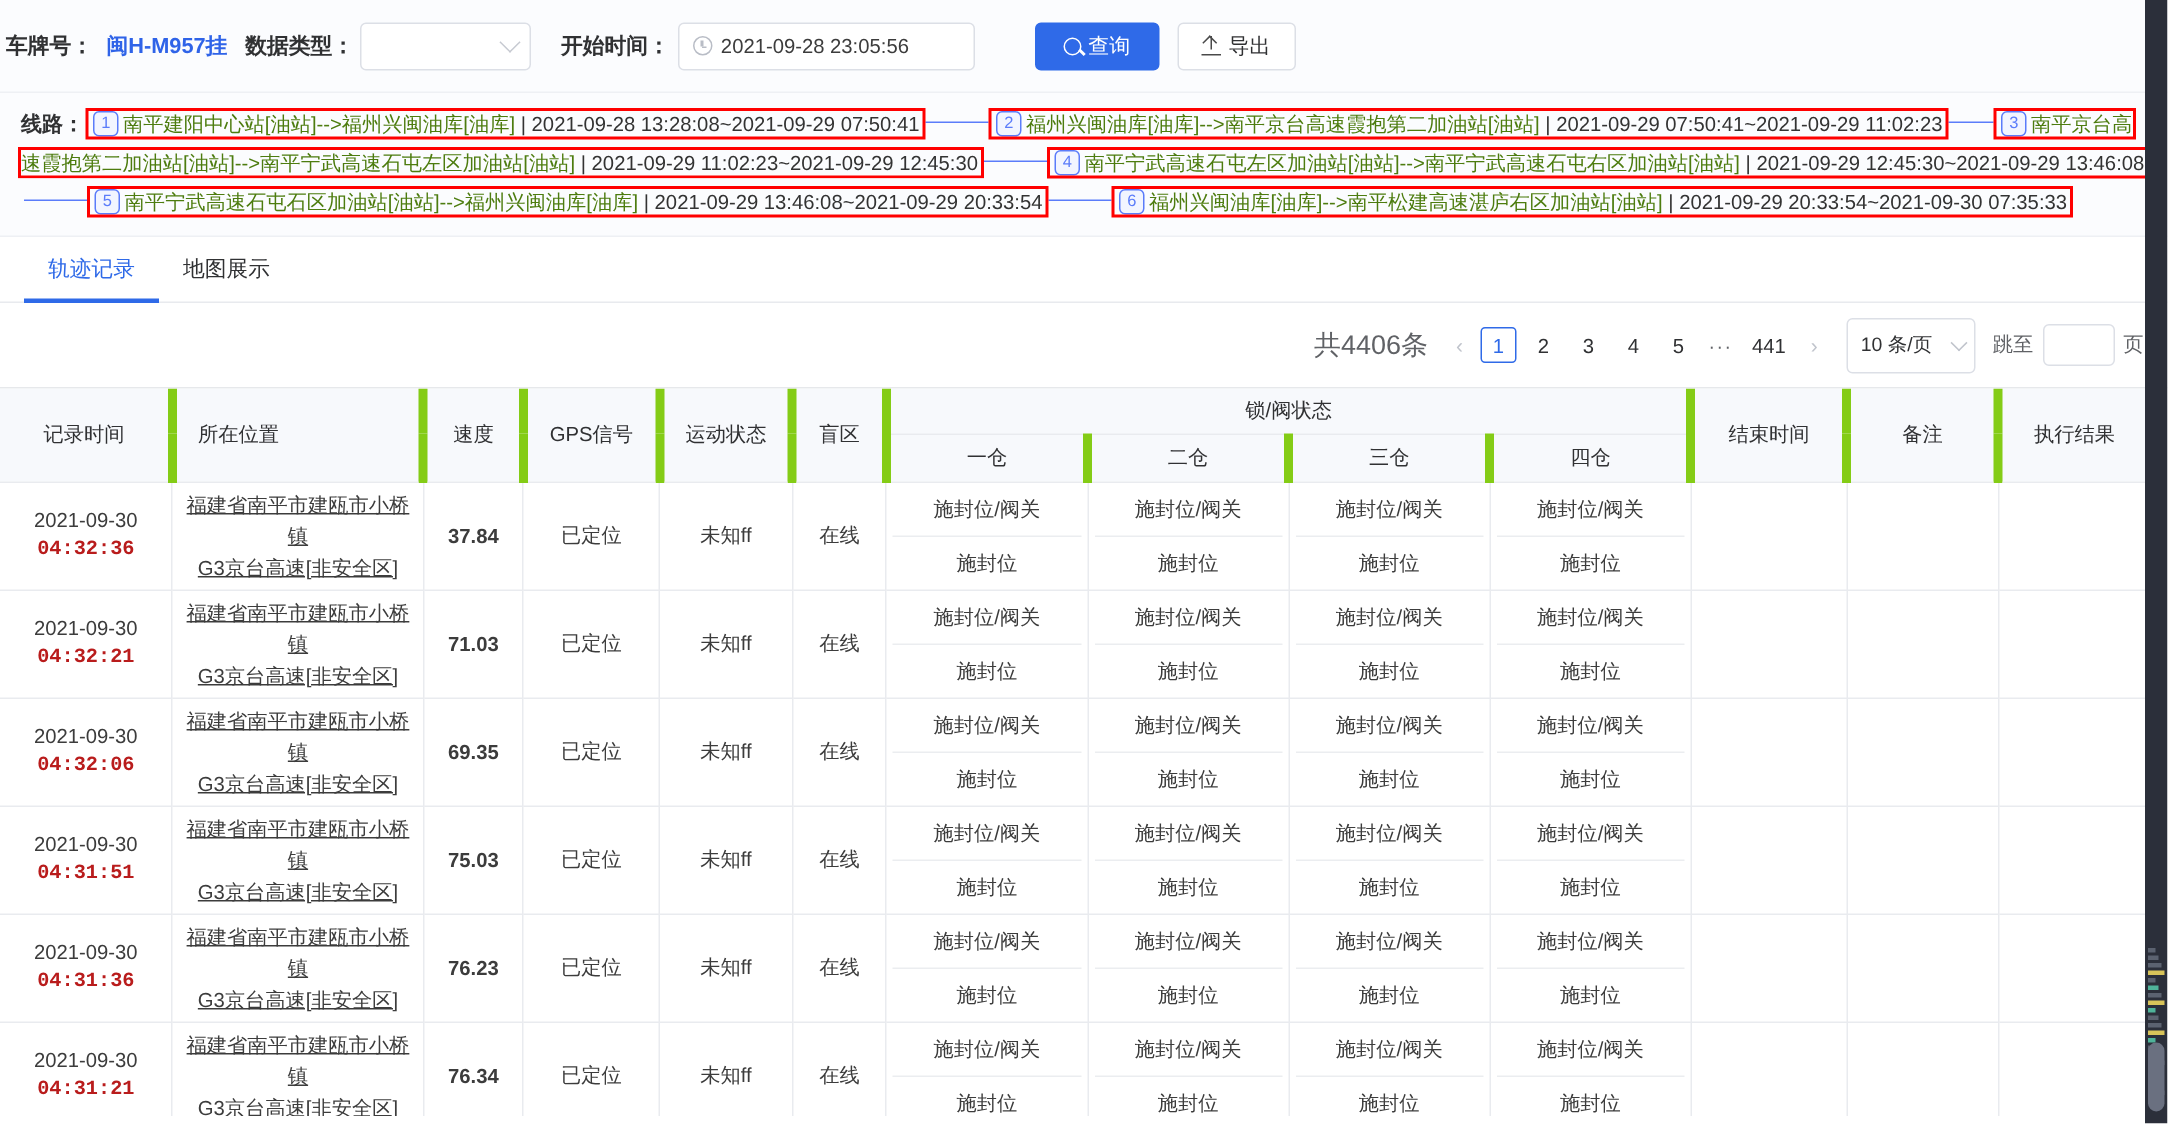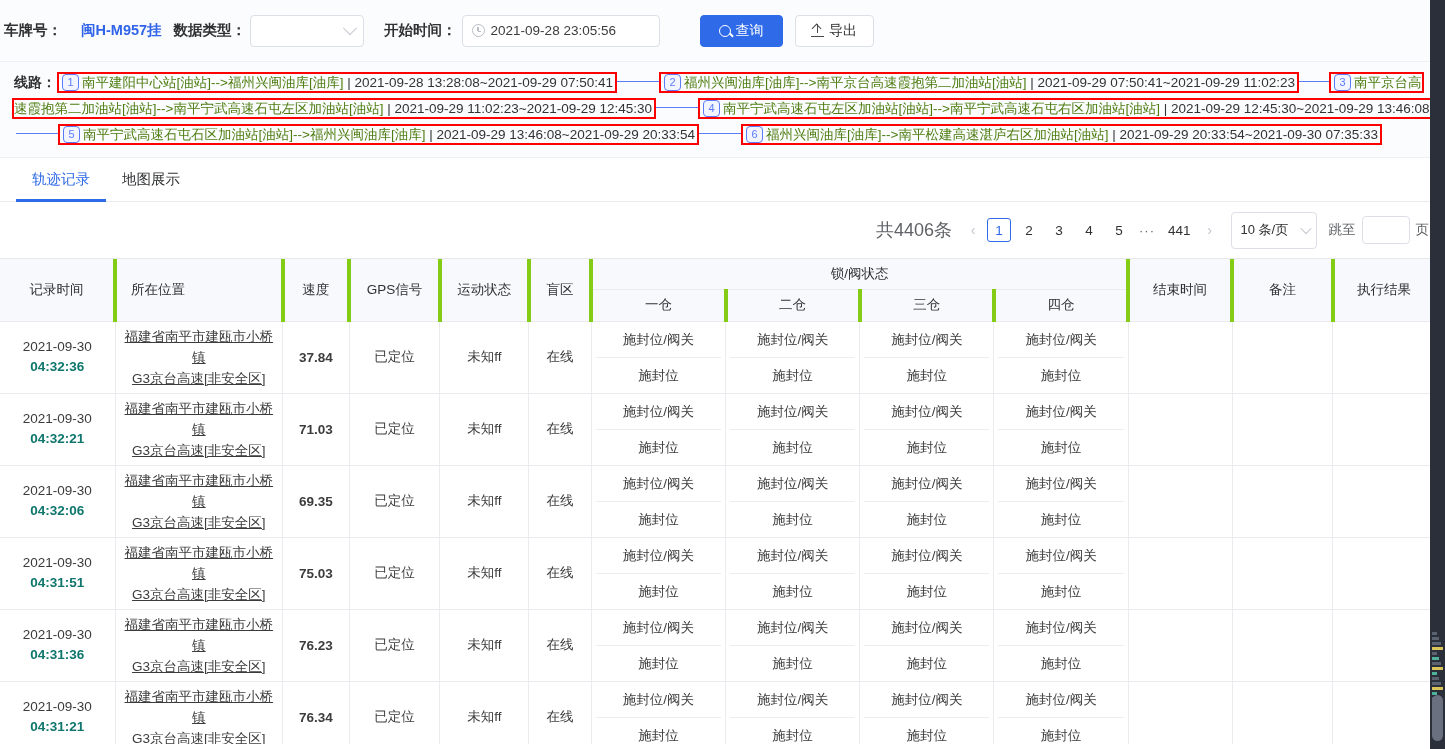--- a/index.html
+++ b/index.html
@@ -29,21 +29,21 @@
     font-size: 14.5px;
     color: #303133;
     font-weight: 700;
     white-space: nowrap;
     letter-spacing: 0px;
   }
   .plate-value {
     color: #2f63e8;
     font-weight: 700;
     font-size: 14.5px;
-    margin-left: 19px;
+    margin-left: 9px;
     white-space: nowrap;
   }
   .select-box {
     width: 114px; height: 32px;
     border: 1px solid #dcdfe6;
     border-radius: 4px;
     background: #fff;
     display: flex; align-items: center;
     padding: 0 8px 0 10px;
     margin-left: 4px;
@@ -217,41 +217,41 @@
   table.grid {
     border-collapse: collapse;
     width: 1437px;
     table-layout: fixed;
   }
   table.grid th {
     background: #f7f9fc;
     font-weight: 400;
     font-size: 13.5px;
     color: #303133;
-    border-right: 4px solid #84cc16;
+    border-right: 6px solid #84cc16;
     border-bottom: 1px solid #e9ebef;
     text-align: center;
     padding: 0;
   }
   table.grid th.h-main { height: 62px; }
   table.grid th.h-grp  { height: 30px; }
   table.grid th.h-sub  { height: 32px; }
   table.grid td {
     border-right: 1px solid #e9ebef;
     border-bottom: 1px solid #e9ebef;
     text-align: center;
     font-size: 13.5px;
     color: #3c3c3c;
     height: 72px;
     padding: 0 4px;
     vertical-align: middle;
   }
   td.c-time { color: #4a4a4a; line-height: 20px; }
   td.c-time .t-d { font-weight: 400; }
-  td.c-time .t-t { font-weight: 700; color: #0f766e; display: block; }
+  td.c-time .t-t { font-weight: 700; color: #b91c1c; display: block; font-family: Liberation Mono, monospace; }
   td.c-loc { text-align: left; padding-left: 14px; line-height: 21px; }
   td.c-loc span { text-decoration: underline; color: #3c3c3c; display: block; }
   td.c-speed { font-weight: 700; color: #1f1f1f; font-size: 14px; }
   td.c-lock { padding: 0; vertical-align: middle; }
   .lock-top {
     height: 36px; line-height: 36px;
     border-bottom: 1px solid #ebedf0;
     font-size: 13.5px;
   }
   .lock-bot { height: 35px; line-height: 35px; font-size: 13.5px; }

